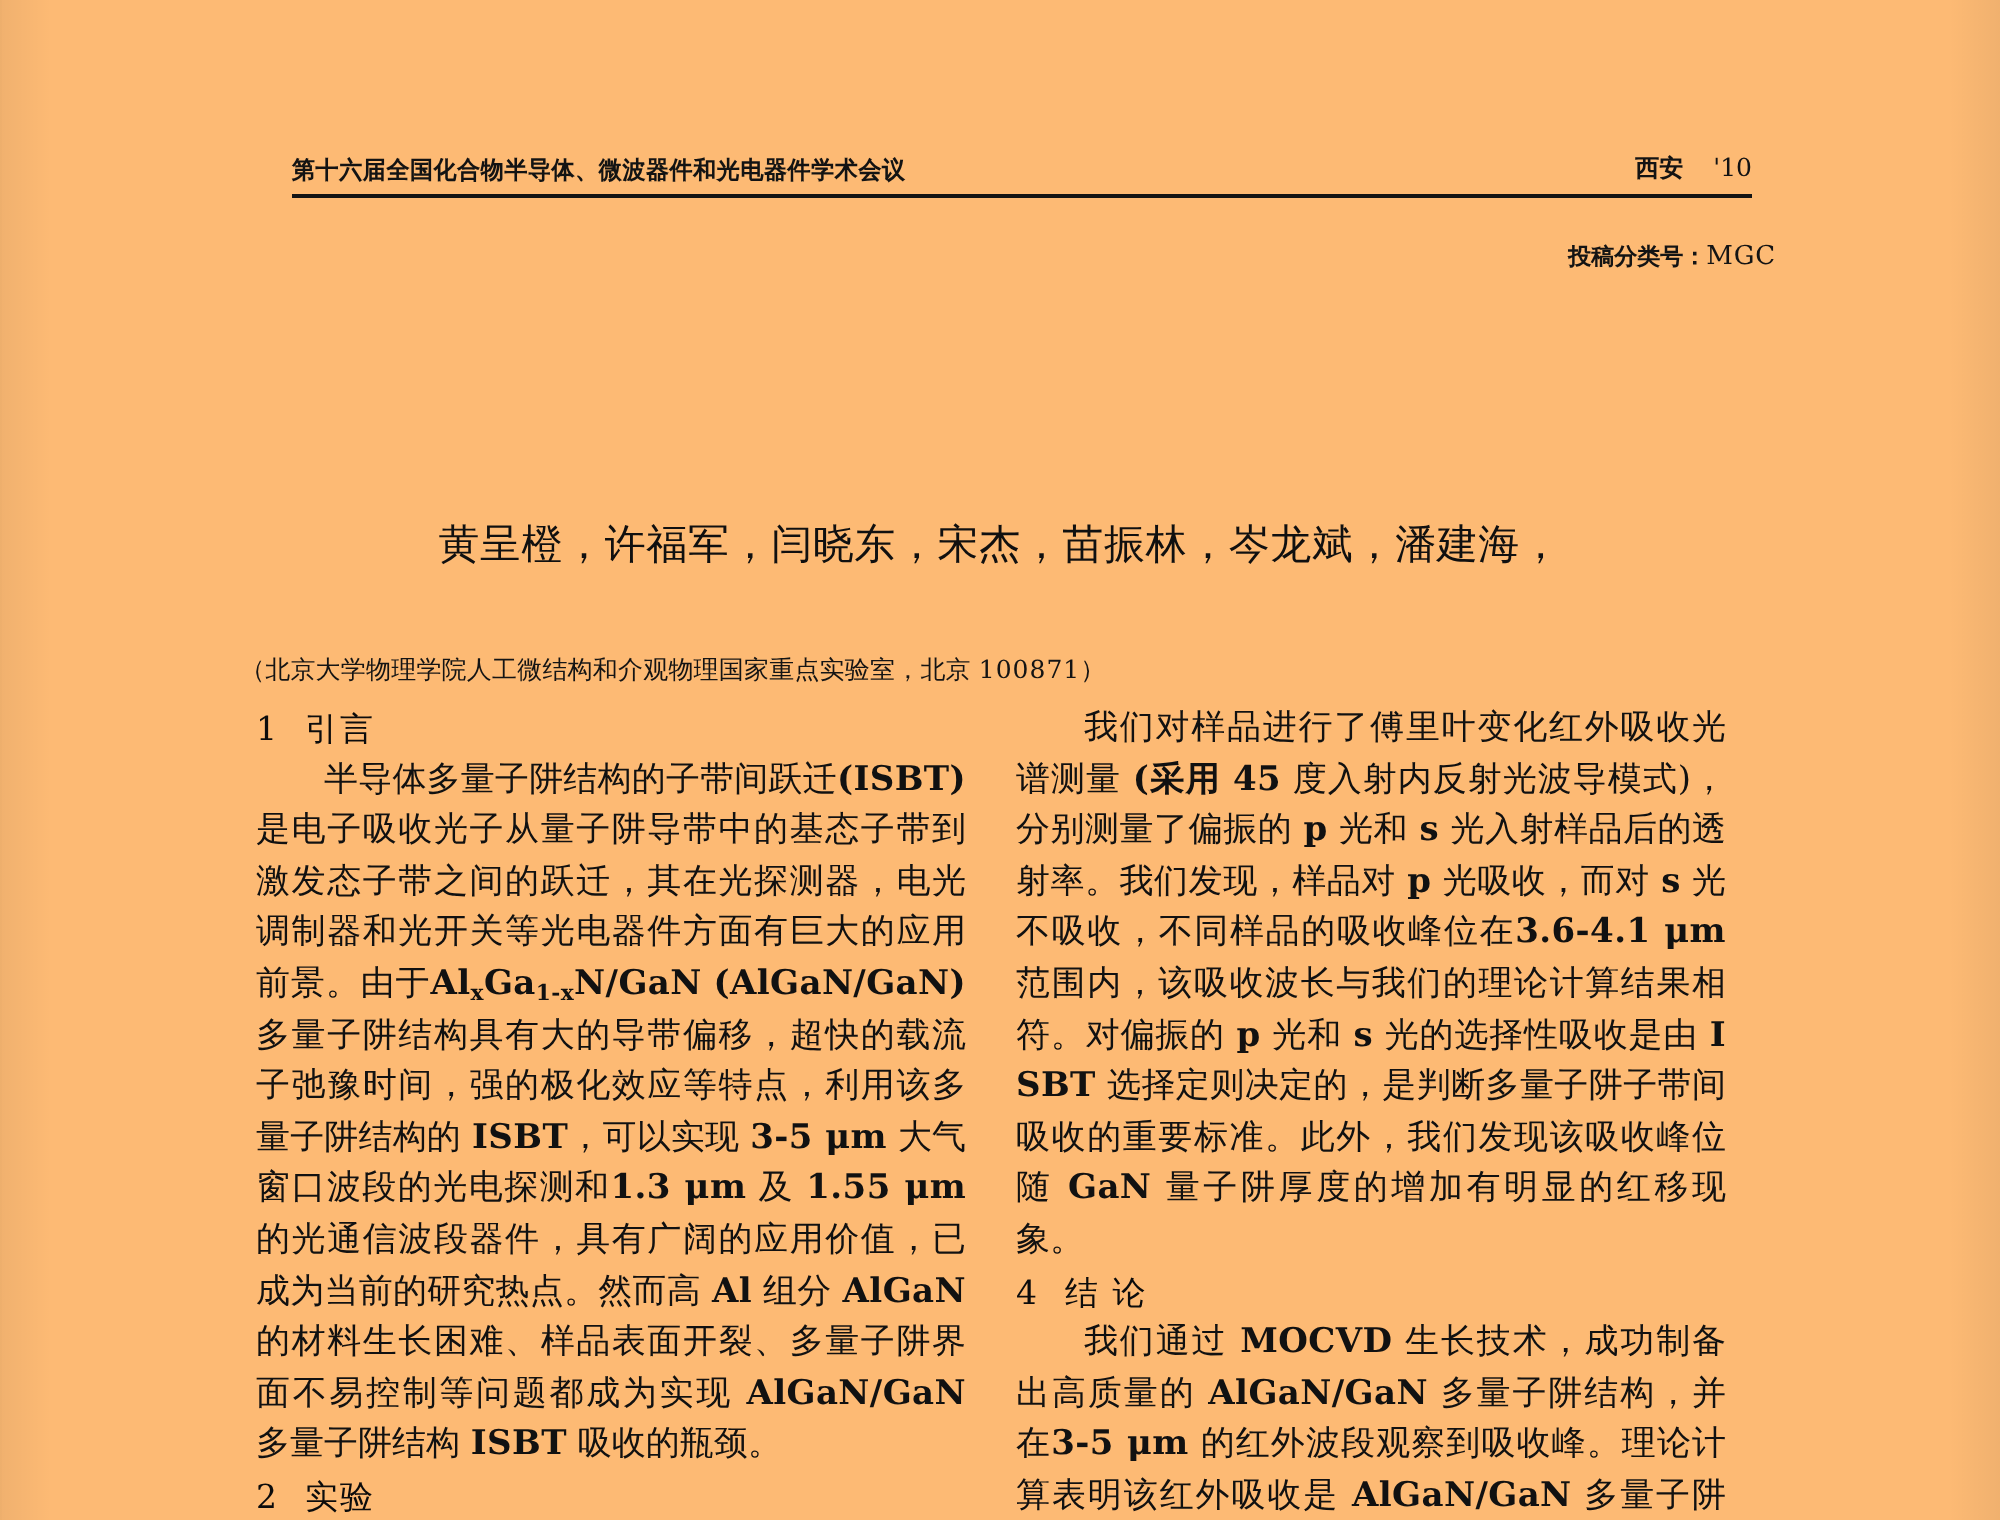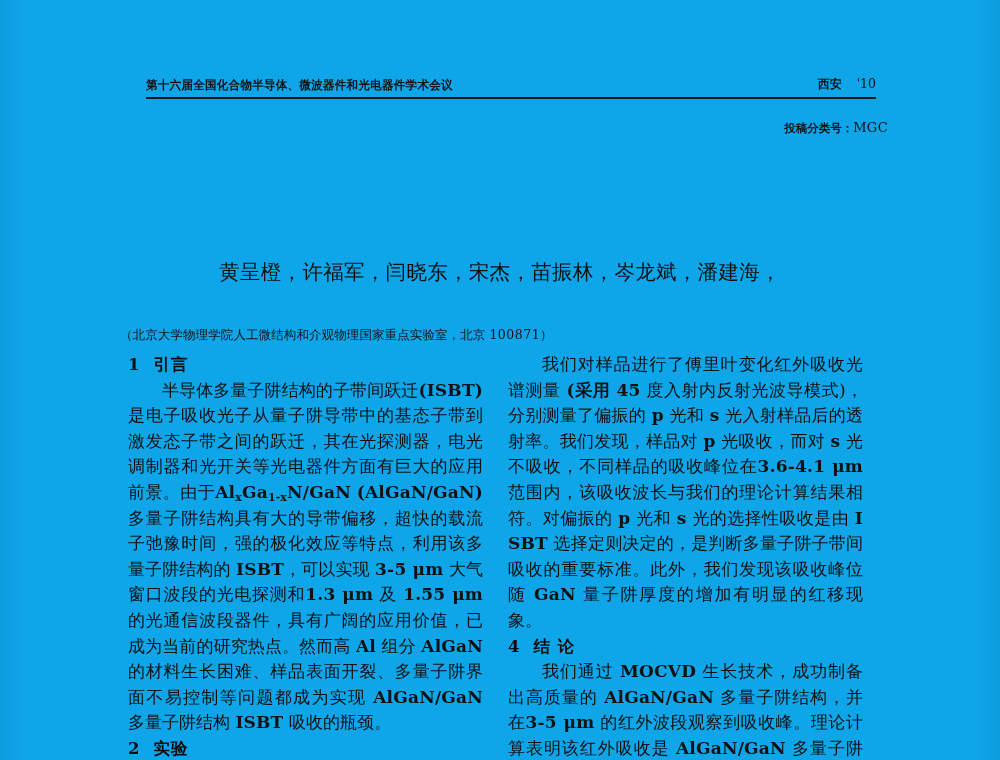--- a/index.html
+++ b/index.html
@@ -12,21 +12,21 @@
     height: 760px;
     overflow: hidden;
     font-family: "DejaVu Serif", "Liberation Serif", serif;
     color: #0a0a0a;
   }
 
   .page {
     position: relative;
     width: 1000px;
     height: 760px;
-    background: #0ea5e9;
+    background: #fdba74;
     box-sizing: border-box;
   }
 
   
   .runhead {
     position: absolute;
     left: 146px;
     top: 76px;
     width: 730px;
     display: flex;
@@ -146,21 +146,21 @@
     width: 355px;
     height: 408px;
     overflow: hidden;
   }
   .col-left  { left: 0; }
   .col-right { left: 380px; }
 
   .sec {
     font-size: 16.5px;
     line-height: 25.6px;
-    font-weight: 700;
+    font-weight: 400;
     color: #0c0c0c;
     white-space: nowrap;
   }
   .sec .num { margin-right: 14px; }
   .sec .nm  { letter-spacing: 1px; }
 
   p.para {
     margin: 0;
     font-size: 17px;
     line-height: 25.6px;

